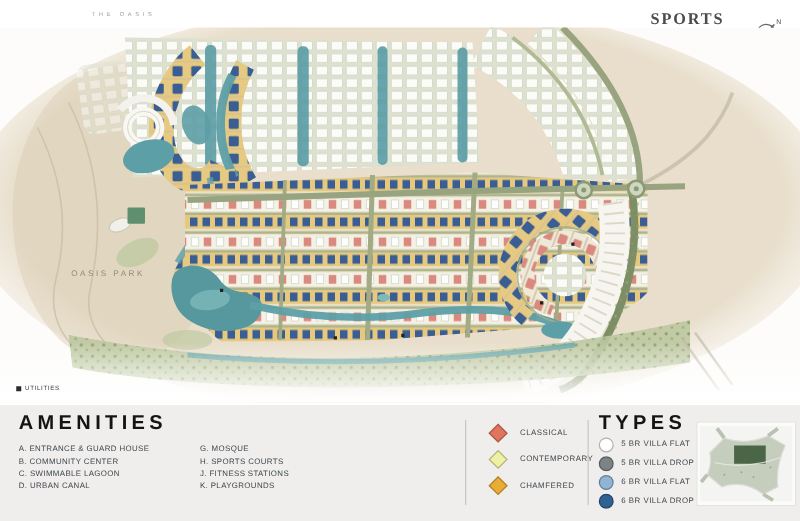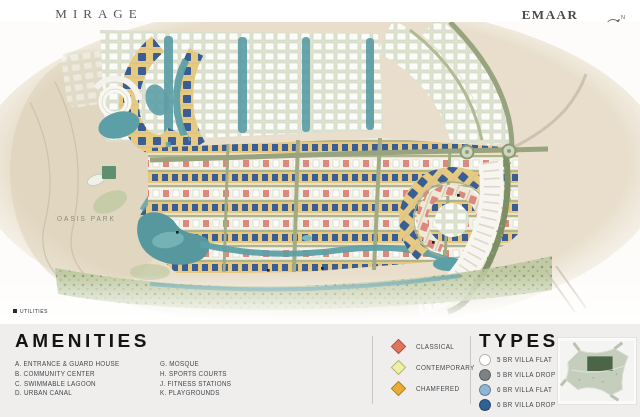--- a/index.html
+++ b/index.html
@@ -18,21 +18,21 @@
     letter-spacing:1.5px;color:#4b4b4b;}
   .compass{position:absolute;left:600px;top:11px;width:28px;height:28px;}
   
   .map-wrap{position:absolute;left:0;top:22px;width:640px;height:300px;}
   
   .utilities{position:absolute;left:13px;top:308px;display:flex;align-items:center;gap:3px;}
   .utilities .sq{width:4px;height:4px;background:#2b2b2b;display:inline-block;}
   .utilities .txt{font-size:5px;letter-spacing:.5px;color:#3a3a3a;}
   
   .legend{position:absolute;left:0;top:324px;width:640px;height:93px;background:#efeeec;}
-  .sec-title{font-size:19px;font-weight:700;letter-spacing:3.5px;color:#141414;}
+  .sec-title{font-size:16px;font-weight:700;letter-spacing:3.5px;color:#141414;}
   .amenities{position:absolute;left:15px;top:6px;}
   .amen-cols{display:flex;margin-top:7px;}
   .amen-col{width:145px;}
   .amen-item{display:block;font-size:6.3px;line-height:9.8px;letter-spacing:.3px;color:#41474d;}
   .vdiv{position:absolute;top:12px;width:1px;height:68px;background:#c9c7c3;}
   .vdiv1{left:372px;} .vdiv2{left:470px;}
   .styles{position:absolute;left:391px;top:6px;}
   .types{position:absolute;left:479px;top:6px;}
   .lrow{display:flex;align-items:center;}
   .srow{height:20px;margin-top:1px;}
@@ -45,24 +45,23 @@
     margin-right:6px;flex:none;box-sizing:border-box;}
   .ltxt{font-size:6.3px;letter-spacing:.4px;color:#41474d;}
   .thumb{position:absolute;left:557px;top:13px;width:80px;height:68px;background:#fbfbfa;
     border:1px solid #e4e3df;box-sizing:border-box;padding:2px;}
   .thumb svg{display:block;width:100%;height:100%;}
 </style>
 </head>
 <body>
 
 <div class="brand">
-  <div class="brand-name">MIRAGE</div>
   <div class="brand-tag">THE OASIS</div>
 </div>
-<div class="developer">EMAAR</div>
+<div class="developer">SPORTS</div>
 <svg class="compass" viewBox="0 0 28 28">
   <circle cx="13" cy="16" r="7.5" fill="none" stroke="#6a6a6a" stroke-width="1"></circle>
   <line x1="11" y1="18.5" x2="19.5" y2="8.5" stroke="#6a6a6a" stroke-width="1.2"></line>
   <path d="M19.5,8.5 l-3.2,1 1.9,2 z" fill="#6a6a6a"></path>
   <text x="21" y="8" font-size="5.5" fill="#555555">N</text>
 </svg>
 
 <div class="map-wrap">
 <svg width="640" height="300" viewBox="0 0 640 300">
   <defs>

